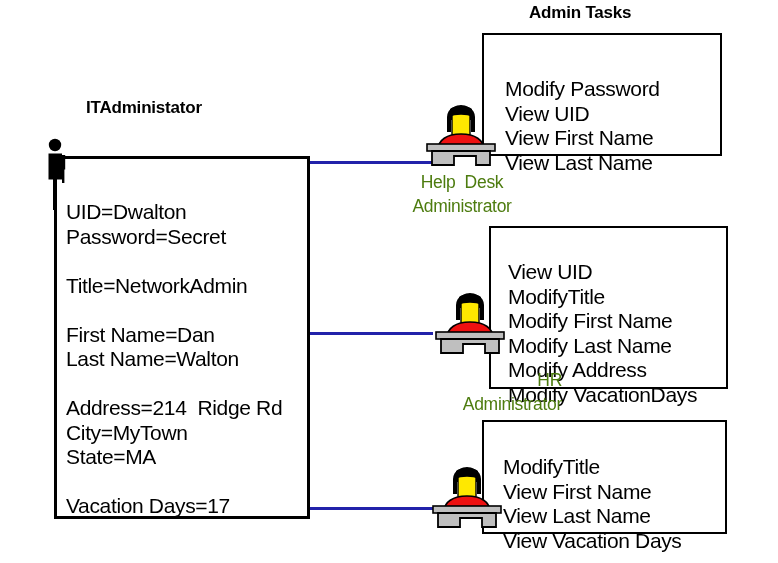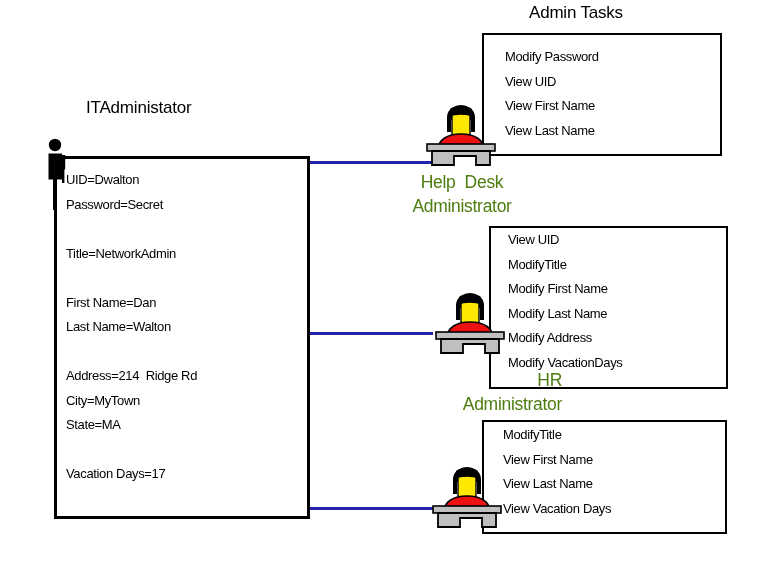--- a/index.html
+++ b/index.html
@@ -15,21 +15,21 @@
     position: relative;
     width: 778px;
     height: 563px;
     background: #ffffff;
     overflow: hidden;
   }
 
   
   .heading {
     position: absolute;
-    font-weight: normal;
+    font-weight: bold;
     font-size: 17px;
     color: #000000;
     white-space: nowrap;
     letter-spacing: -0.2px;
   }
   #heading-admin-tasks { left: 529px; top: 3px; }
   #heading-admin-roles { left: 339px; top: 72px; }
   #heading-it-admin    { left: 86px;  top: 98px; }
 
   
@@ -46,25 +46,26 @@
     width: 256px; height: 363px;
     border-width: 3px;
   }
   #box-tasks-helpdesk { left: 482px; top: 33px;  width: 240px; height: 123px; }
   #box-tasks-hr       { left: 489px; top: 226px; width: 239px; height: 163px; }
   #box-tasks-itmgr    { left: 482px; top: 420px; width: 245px; height: 114px; }
 
   
   .txtblock {
     position: absolute;
-    font-size: 13px;
+    font-size: 21px;
     color: #000000;
     line-height: 24.5px;
     white-space: pre;
     letter-spacing: -0.35px;
+    margin-top: 32px;
   }
   #attrs-user { left: 66px; top: 168px; }
   #tasks-helpdesk { left: 505px; top: 45px; }
   #tasks-hr       { left: 508px; top: 228px; }
   #tasks-itmgr    { left: 503px; top: 423px; }
 
   
   .connector {
     position: absolute;
     height: 3px;

